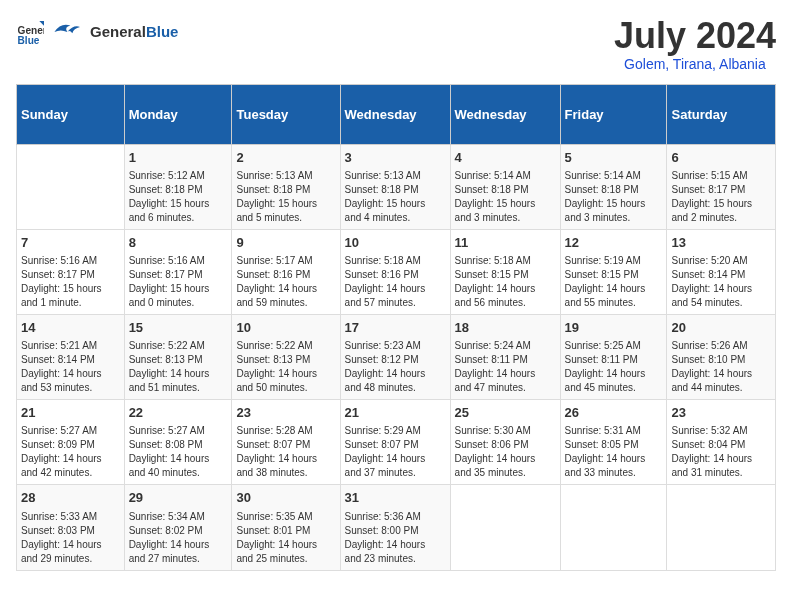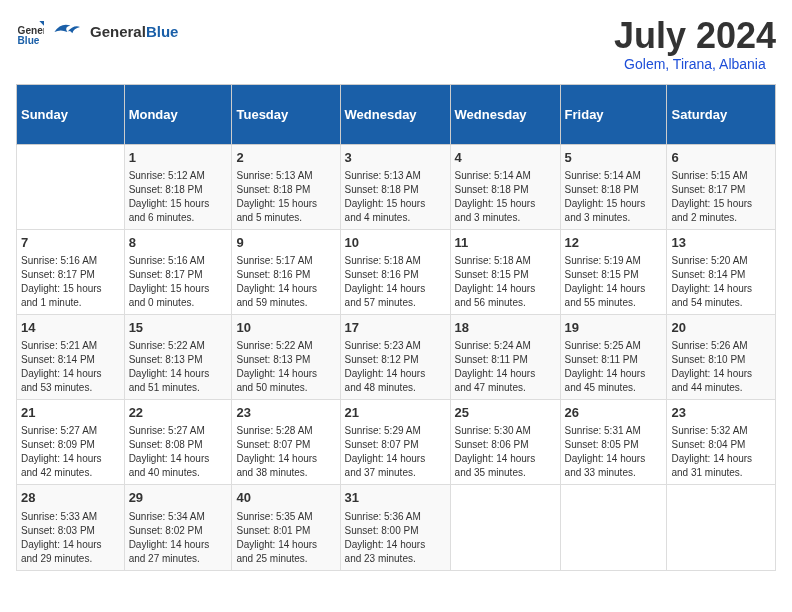--- a/index.html
+++ b/index.html
@@ -244,21 +244,21 @@
       <tr>
         <td>
           <span class="day-number">28</span>
           <div class="day-info">Sunrise: 5:33 AM<br>Sunset: 8:03 PM<br>Daylight: 14 hours<br>and 29 minutes.</div>
         </td>
         <td>
           <span class="day-number">29</span>
           <div class="day-info">Sunrise: 5:34 AM<br>Sunset: 8:02 PM<br>Daylight: 14 hours<br>and 27 minutes.</div>
         </td>
         <td>
-          <span class="day-number">40</span>
+          <span class="day-number">30</span>
           <div class="day-info">Sunrise: 5:35 AM<br>Sunset: 8:01 PM<br>Daylight: 14 hours<br>and 25 minutes.</div>
         </td>
         <td>
           <span class="day-number">31</span>
           <div class="day-info">Sunrise: 5:36 AM<br>Sunset: 8:00 PM<br>Daylight: 14 hours<br>and 23 minutes.</div>
         </td>
         <td class="empty-cell"></td>
         <td class="empty-cell"></td>
         <td class="empty-cell"></td>
       </tr>

